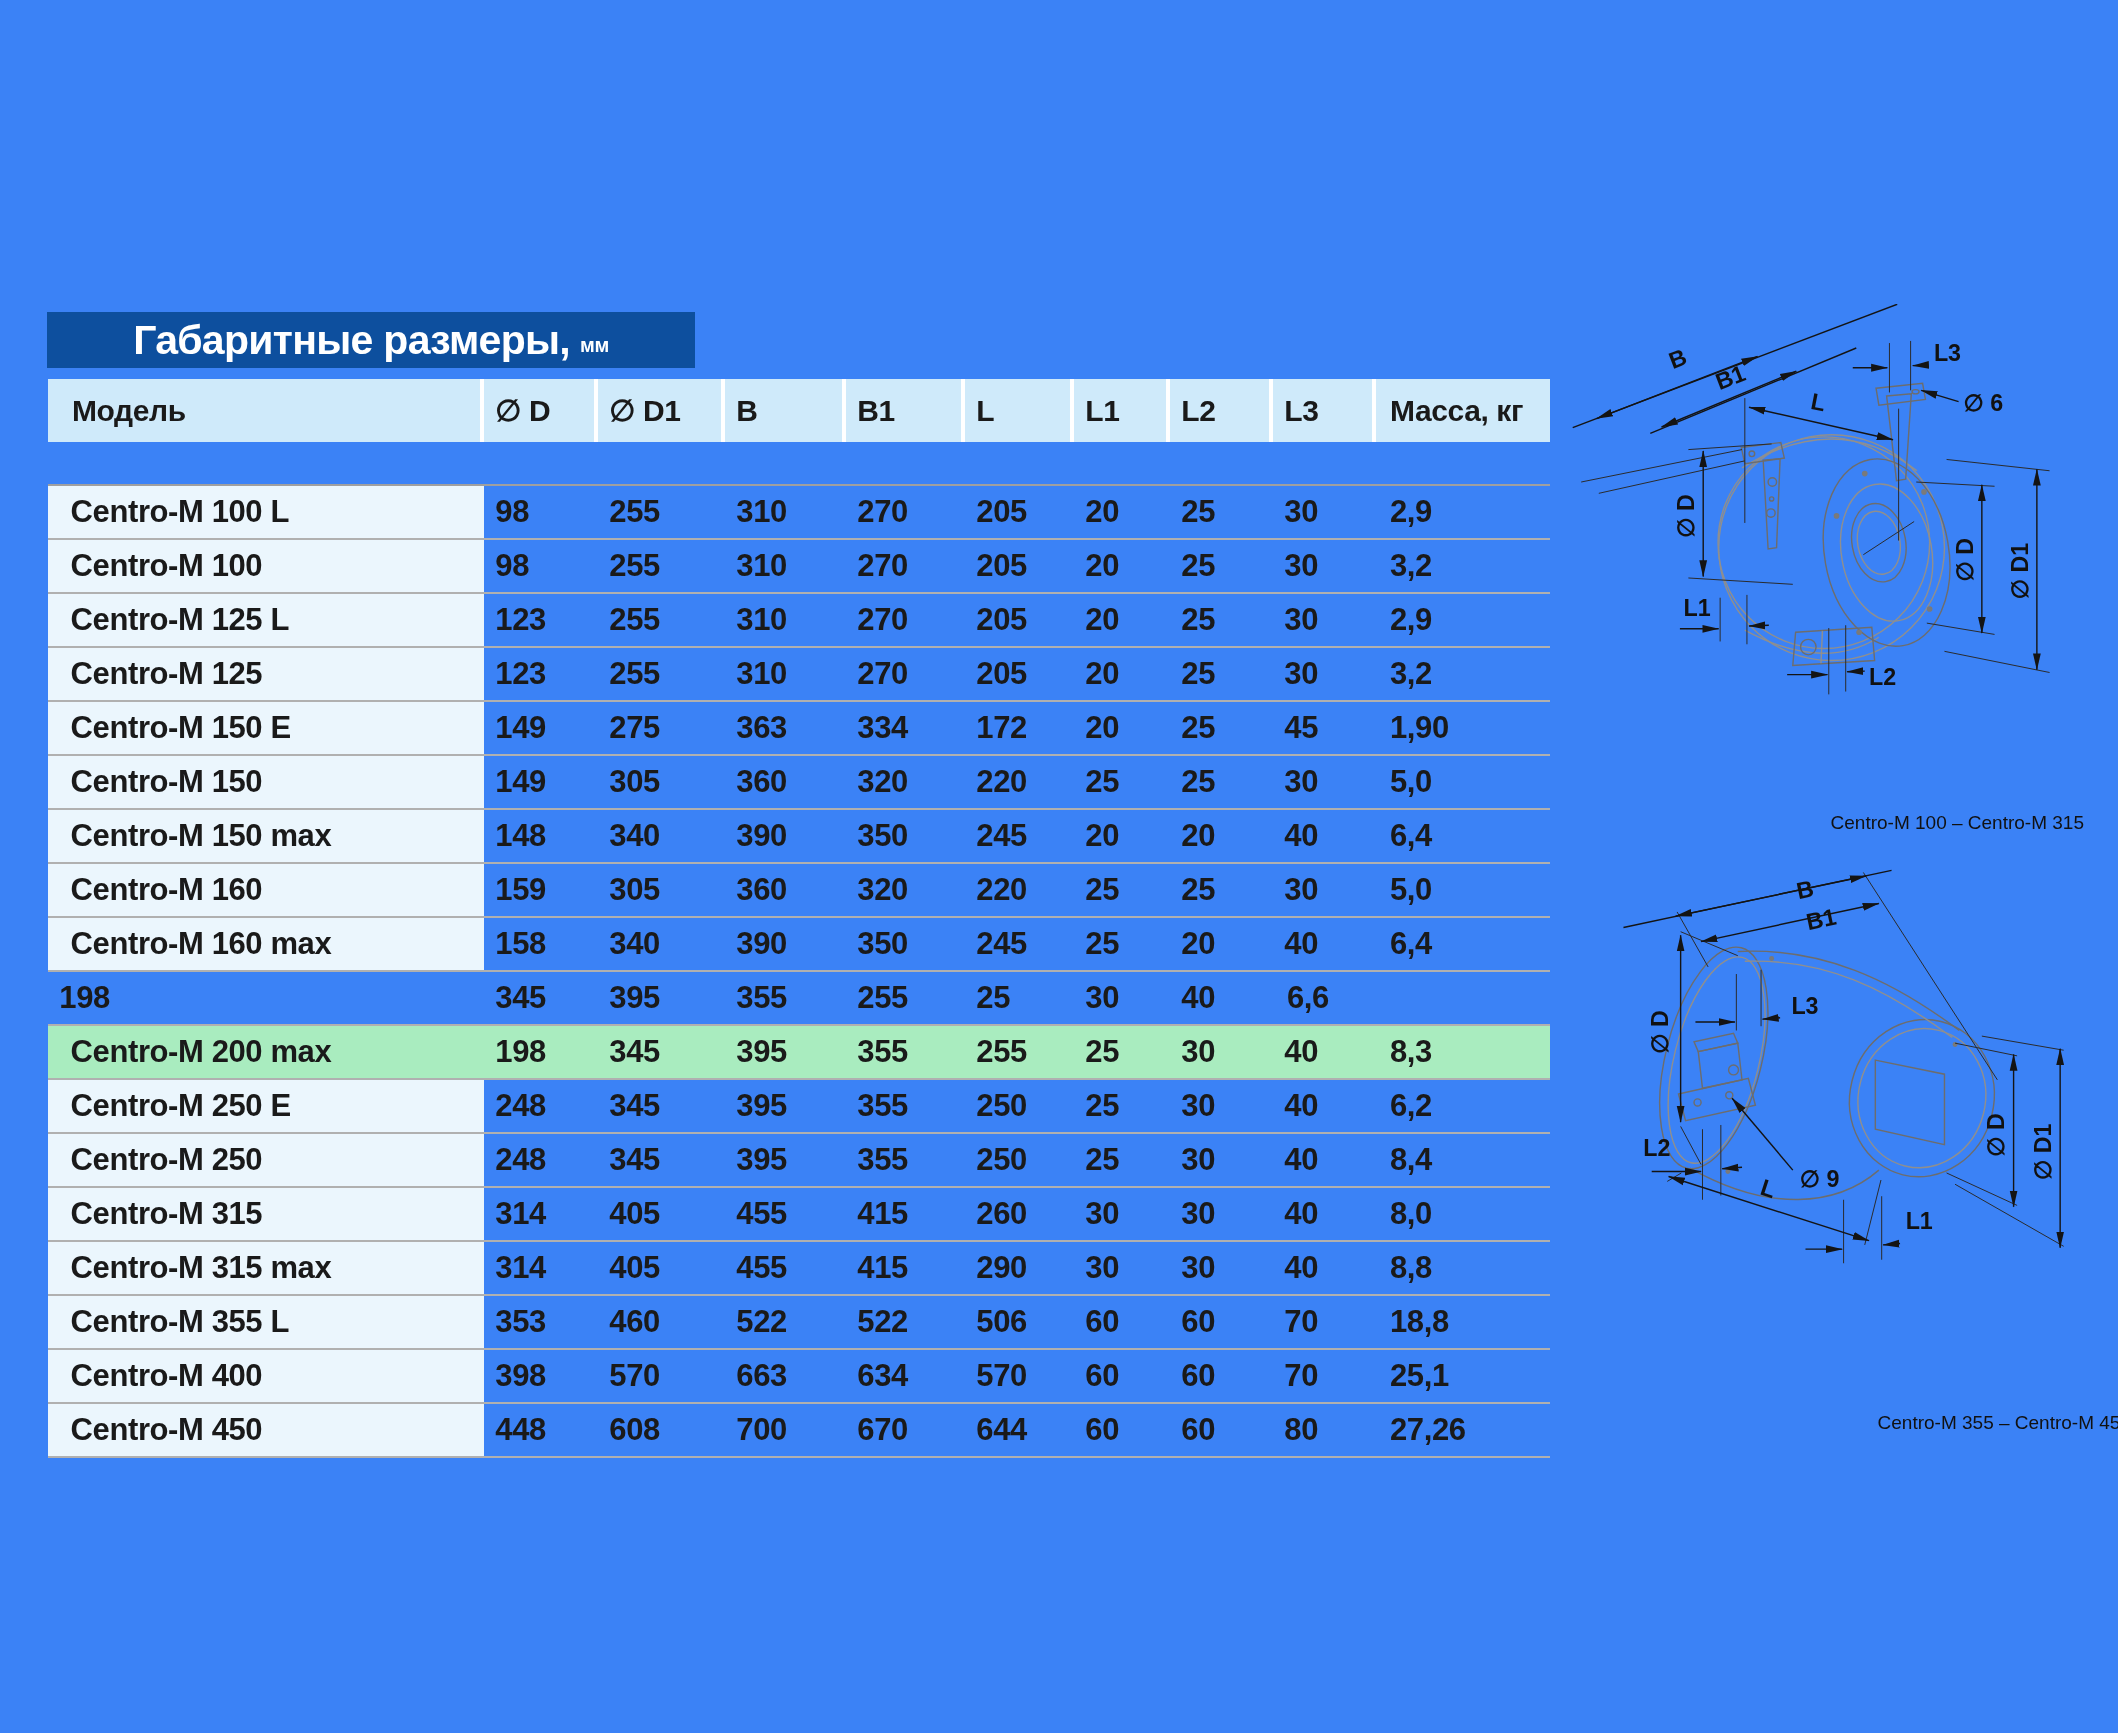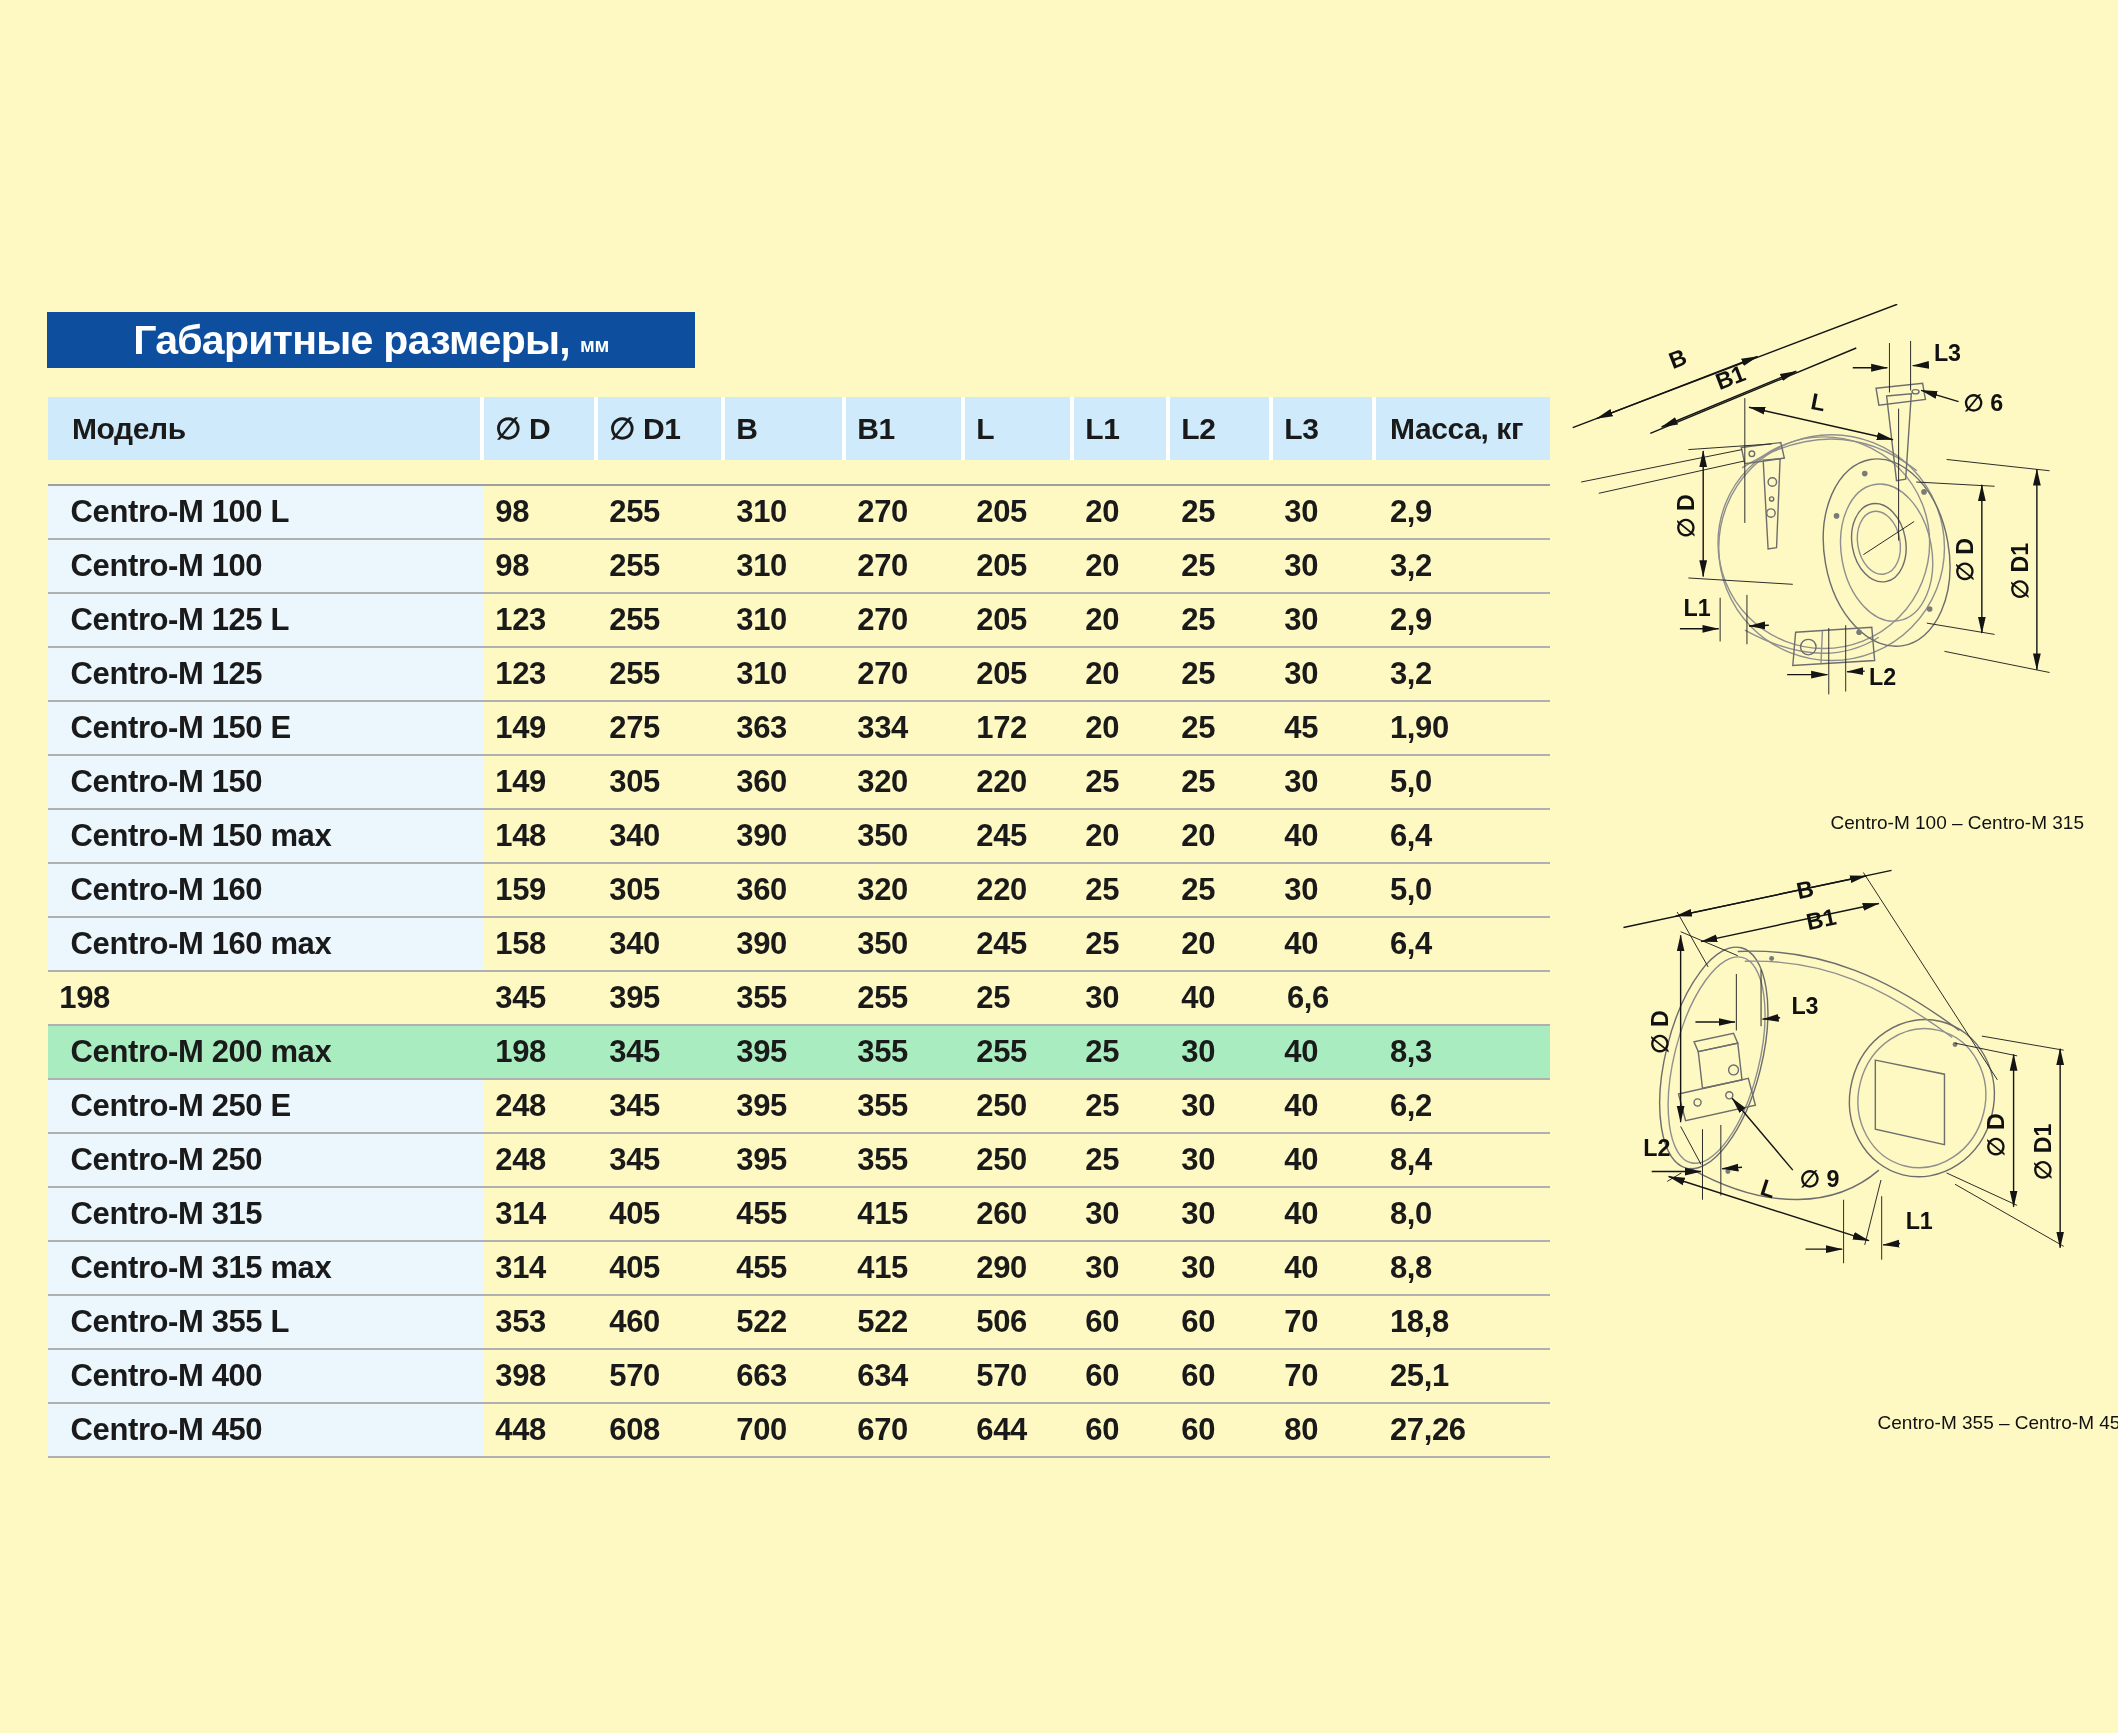--- a/index.html
+++ b/index.html
@@ -6,37 +6,37 @@
     --banner:#0d4f9e;
     --header-bg:#cfeafa;
     --model-bg:#ebf6fd;
     --hl:#a9ecbf;
     --row-border:#b0b0b0;
     --ink:#1a1a1a;
   }
   *{margin:0;padding:0;box-sizing:border-box;}
   html,body{background:#fff;}
   body{font-family:"Liberation Sans", sans-serif;color:var(--ink);}
-  .page{position:relative;width:2119px;height:1734px;background:#fef9c3;overflow:hidden;}
+  .page{position:relative;width:2119px;height:1734px;background:#3b82f6;overflow:hidden;}
 
   
   .banner{
     position:absolute;left:47px;top:312px;width:648px;height:56px;
     background:var(--banner);display:flex;align-items:center;justify-content:center;
     gap:10px;
   }
   .banner-main{color:#fff;font-weight:bold;font-size:41px;letter-spacing:-0.7px;}
   .banner-unit{color:#fff;font-weight:bold;font-size:20px;padding-top:10px;letter-spacing:-0.4px;}
 
   
   .grid-row{
     display:grid;
     grid-template-columns:436px 114px 127px 121px 119px 109px 96px 103px 103px 174px;
   }
-  .thead{position:absolute;left:48px;top:397px;width:1502px;height:63px;}
+  .thead{position:absolute;left:48px;top:379px;width:1502px;height:63px;}
   .thead .cell{
     background:var(--header-bg);height:63px;display:flex;align-items:center;
     font-weight:bold;font-size:30px;letter-spacing:-0.4px;
     border-right:4.2px solid #fff;padding-left:11.3px;
   }
   .thead .cell:first-child{padding-left:24px;}
   .thead .cell:last-child{border-right:none;padding-left:14px;}
 
   .tbody{position:absolute;left:48px;top:484px;width:1502px;border-top:2.1px solid #9f9f9f;}
   .trow{height:54px;border-bottom:2.1px solid var(--row-border);}

